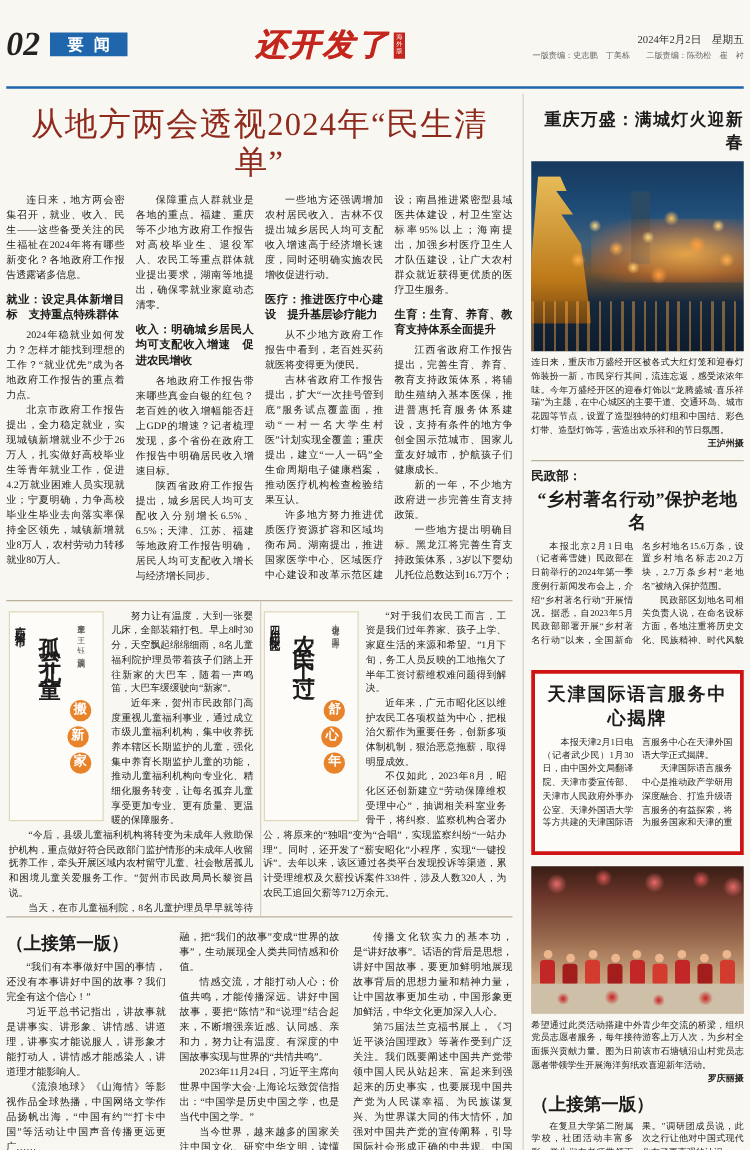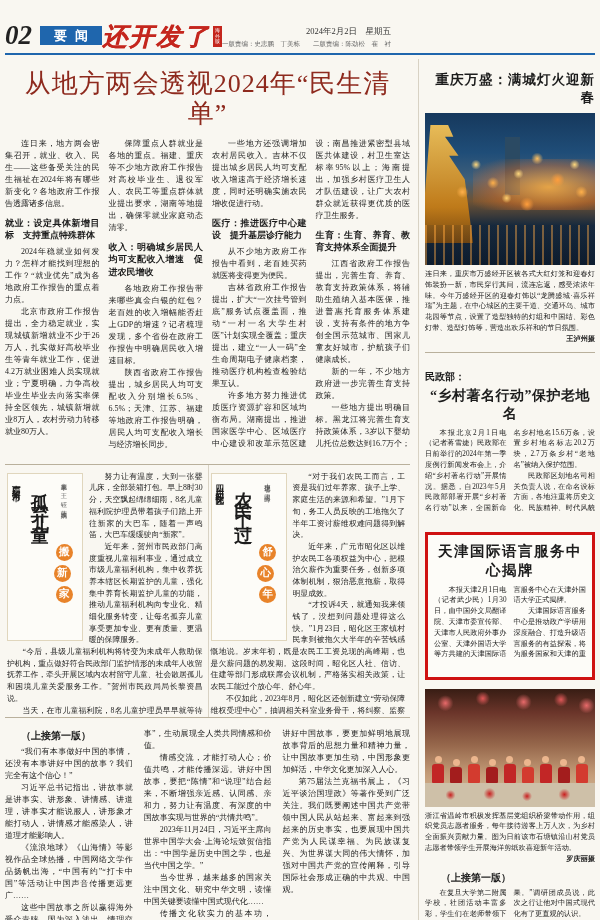--- a/index.html
+++ b/index.html
@@ -1,22 +1,22 @@
 <!DOCTYPE html>
 <html><head>
 <meta charset="utf-8">
 <style>
   html,body{margin:0;padding:0;}
   body{width:600px;height:920px;overflow:hidden;background:#f9f7f1;color:#1c1c1c;
        font-family:"Liberation Serif","DejaVu Serif",serif;}
   .sheet{width:590px;margin:0 auto;padding-top:22px;}
 
   
-  .hdr{display:flex;align-items:flex-end;
-       border-bottom:2px solid #1f66ad;padding-bottom:4px;}
+  .hdr{display:flex;align-items:flex-end;justify-content:space-between;
+       border-bottom:2px solid #1f66ad;padding-bottom:20px;}
   .hdr-left{display:flex;align-items:center;gap:8px;}
   .pageno{font-size:27px;font-style:italic;font-weight:bold;color:#222;line-height:1;}
   .section-badge{background:#1f66ad;color:#fff;font-family:"Liberation Sans","DejaVu Sans",sans-serif;
        font-weight:bold;font-size:13px;letter-spacing:8px;padding:3px 6px 3px 14px;line-height:1;}
   .masthead{display:flex;align-items:center;gap:3px;}
   .masthead-name{color:#c4261d;font-weight:bold;font-size:25px;letter-spacing:2px;
        font-style:italic;line-height:1;text-shadow:.5px 0 #c4261d;}
   .edition-badge{background:#c4261d;color:#fff;font-size:5px;line-height:1.15;
        padding:2px;text-align:center;font-family:"Liberation Sans",sans-serif;}
   .hdr-right{text-align:right;}
@@ -52,21 +52,21 @@
   .vbyline{writing-mode:vertical-rl;font-size:6.3px;color:#555;letter-spacing:1px;height:62px;}
   .circle{width:17px;height:17px;border-radius:50%;background:#e8832a;color:#fff;
         font-weight:bold;font-size:10.5px;display:flex;align-items:center;justify-content:center;
         font-family:"Liberation Sans",sans-serif;}
   .circle:nth-child(odd){transform:translateX(-2px);}
 
   
   .cont-left{margin-top:5px;padding-top:5px;height:214px;overflow:hidden;
         column-count:3;column-gap:11px;column-fill:auto;
         font-size:8px;line-height:1.5;text-align:justify;}
-  .marker{font-weight:bold;font-size:10px;margin:0 16px 3px;
+  .marker{font-weight:bold;font-size:14px;margin:0 0 3px;
         font-family:"Liberation Sans",sans-serif;}
 
   
   .cq-head{font-size:13.5px;font-weight:bold;text-align:right;letter-spacing:1px;margin:12px 0 6px;}
   .photo{position:relative;overflow:hidden;width:100%;}
   .photo1{height:152px;background:linear-gradient(180deg,#16395d 0%,#1f4d78 26%,#41607a 44%,#6e5335 58%,#17293d 74%,#0c1b2c 100%);}
   .p1-pagoda{position:absolute;left:-4px;top:12px;width:52px;height:118px;
         background:linear-gradient(180deg,#f2c257,#c37c18 70%,#7e4a0c);opacity:.95;
         clip-path:polygon(18% 0,52% 0,62% 10%,46% 10%,72% 26%,54% 26%,84% 46%,100% 100%,0 100%);}
   .p1-tower{position:absolute;left:47%;top:16%;width:9%;height:38%;background:#2b4a63;}
@@ -81,21 +81,21 @@
         radial-gradient(circle 4px at 88% 34%,#ffd87e,transparent 5px),
         radial-gradient(circle 5px at 92% 52%,#ffb04a,transparent 6px),
         radial-gradient(circle 4px at 48% 56%,#ffcf6e,transparent 5px),
         radial-gradient(circle 5px at 22% 52%,#ffb04a,transparent 6px),
         radial-gradient(circle 6px at 60% 60%,#ff9e3c,transparent 7px);}
   .p1-water{position:absolute;left:0;right:0;bottom:0;height:26%;opacity:.8;
         background:repeating-linear-gradient(90deg,rgba(255,170,70,.55) 0 2px,rgba(18,36,56,.15) 2px 9px);}
   .caption{font-size:7.2px;line-height:1.5;text-align:justify;margin-top:4px;color:#222;}
   .caption .credit-inline{display:block;text-align:right;font-weight:bold;}
 
-  .mz{border-top:1px solid #b9b09c;margin-top:7px;padding-top:17px;}
+  .mz{border-top:1px solid #b9b09c;margin-top:7px;padding-top:5px;}
   .kicker{font-size:10px;font-weight:bold;font-family:"Liberation Sans",sans-serif;}
   .mz-head{font-size:14px;font-weight:bold;text-align:center;letter-spacing:.5px;margin:3px 0 5px;}
   .cols2{column-count:2;column-gap:7px;column-fill:auto;overflow:hidden;
         font-size:7.2px;line-height:1.5;text-align:justify;}
   .mz .cols2{height:96px;}
 
   .redbox{border:3px solid #cf1212;margin-top:8px;padding:5px 6px 6px;background:#fdfcf8;}
   .tj-head{font-size:14.5px;font-weight:bold;text-align:center;letter-spacing:1.5px;margin:2px 0 5px;}
   .redbox .cols2{height:86px;}
 
@@ -196,21 +196,20 @@
             <span class="vside">
               <span class="vbyline">本报记者　王明峰</span>
               <span class="circle">舒</span>
               <span class="circle">心</span>
               <span class="circle">年</span>
             </span>
           </div>
           <div class="flow">
               <p>“对于我们农民工而言，工资是我们过年养家、孩子上学、家庭生活的来源和希望。”1月下旬，务工人员反映的工地拖欠了半年工资讨薪维权难问题得到解决。</p>
               <p>近年来，广元市昭化区以维护农民工各项权益为中心，把根治欠薪作为重要任务，创新多项体制机制，狠治恶意拖薪，取得明显成效。</p>
-              <p>“才投诉4天，就通知我来领钱了，没想到问题处理得这么快。”1月23日，昭化区王家镇村民拿到被拖欠大半年的辛苦钱感慨地说。岁末年初，既是农民工工资兑现的高峰期，也是欠薪问题的易发期。这段时间，昭化区人社、信访、住建等部门形成联席会议机制，严格落实相关政策，让农民工能过个放心年、舒心年。</p>
               <p>不仅如此，2023年8月，昭化区还创新建立“劳动保障维权受理中心”，抽调相关科室业务骨干，将纠察、监察机构合署办公，将原来的“独唱”变为“合唱”，实现监察纠纷“一站办理”。同时，还开发了“薪安昭化”小程序，实现“一键投诉”。去年以来，该区通过各类平台发现投诉等渠道，累计受理维权及欠薪投诉案件338件，涉及人数320人，为农民工追回欠薪等712万余元。</p>
             </div>
         </div>
       </div>
 
       <div class="cont-left flow">
         <div class="marker">（上接第一版）</div>
         <div class="flow">
             <p>“我们有本事做好中国的事情，还没有本事讲好中国的故事？我们完全有这个信心！”</p>
             <p>习近平总书记指出，讲故事就是讲事实、讲形象、讲情感、讲道理，讲事实才能说服人，讲形象才能打动人，讲情感才能感染人，讲道理才能影响人。</p>
@@ -293,21 +292,21 @@
               <div class="bodyy"></div>
             </div>
           <div class="person">
               <div class="head"></div>
               <div class="bodyy"></div>
             </div>
         </div>
         <div class="p2-table"></div>
       </div>
       <div class="caption">
-        <span>浙江省温岭市积极发挥基层党组织桥梁带动作用，组织党员志愿者服务，每年接待游客上万人次，为乡村全面振兴贡献力量。图为日前该市石塘镇沿山村党员志愿者带领学生开展海洋剪纸欢喜迎新年活动。</span>
+        <span>希望通过此类活动搭建中外青少年交流的桥梁，组织党员志愿者服务，每年接待游客上万人次，为乡村全面振兴贡献力量。图为日前该市石塘镇沿山村党员志愿者带领学生开展海洋剪纸欢喜迎新年活动。</span>
         <span class="credit-inline">罗庆丽摄</span>
       </div>
 
       <div class="cont-right">
         <div class="marker">（上接第一版）</div>
         <div class="cols2 flow">
             <p>在复旦大学第二附属学校，社团活动丰富多彩，学生们在老师带领下体验了中国书法、剪纸、民乐等传统文化项目，《步步高》等民乐演奏赢得阵阵掌声，调研团的学生们沉浸式感受中华优秀传统文化的魅力，体验了中华民族的传统习俗。</p>
             <p>“机器人体验是我最感兴趣的，我学会了一些简单的编程，很高兴能看到中国科技发展的成果。”调研团成员说，此次之行让他对中国式现代化有了更直观的认识。</p>
             <p>复旦大学相关负责人表示，希望通过此类活动搭建中外青少年交流的桥梁，促进文明交流互鉴，让更多国际友人走进中国、读懂中国，在交流活动中增进理解与友谊。</p>
           </div>

